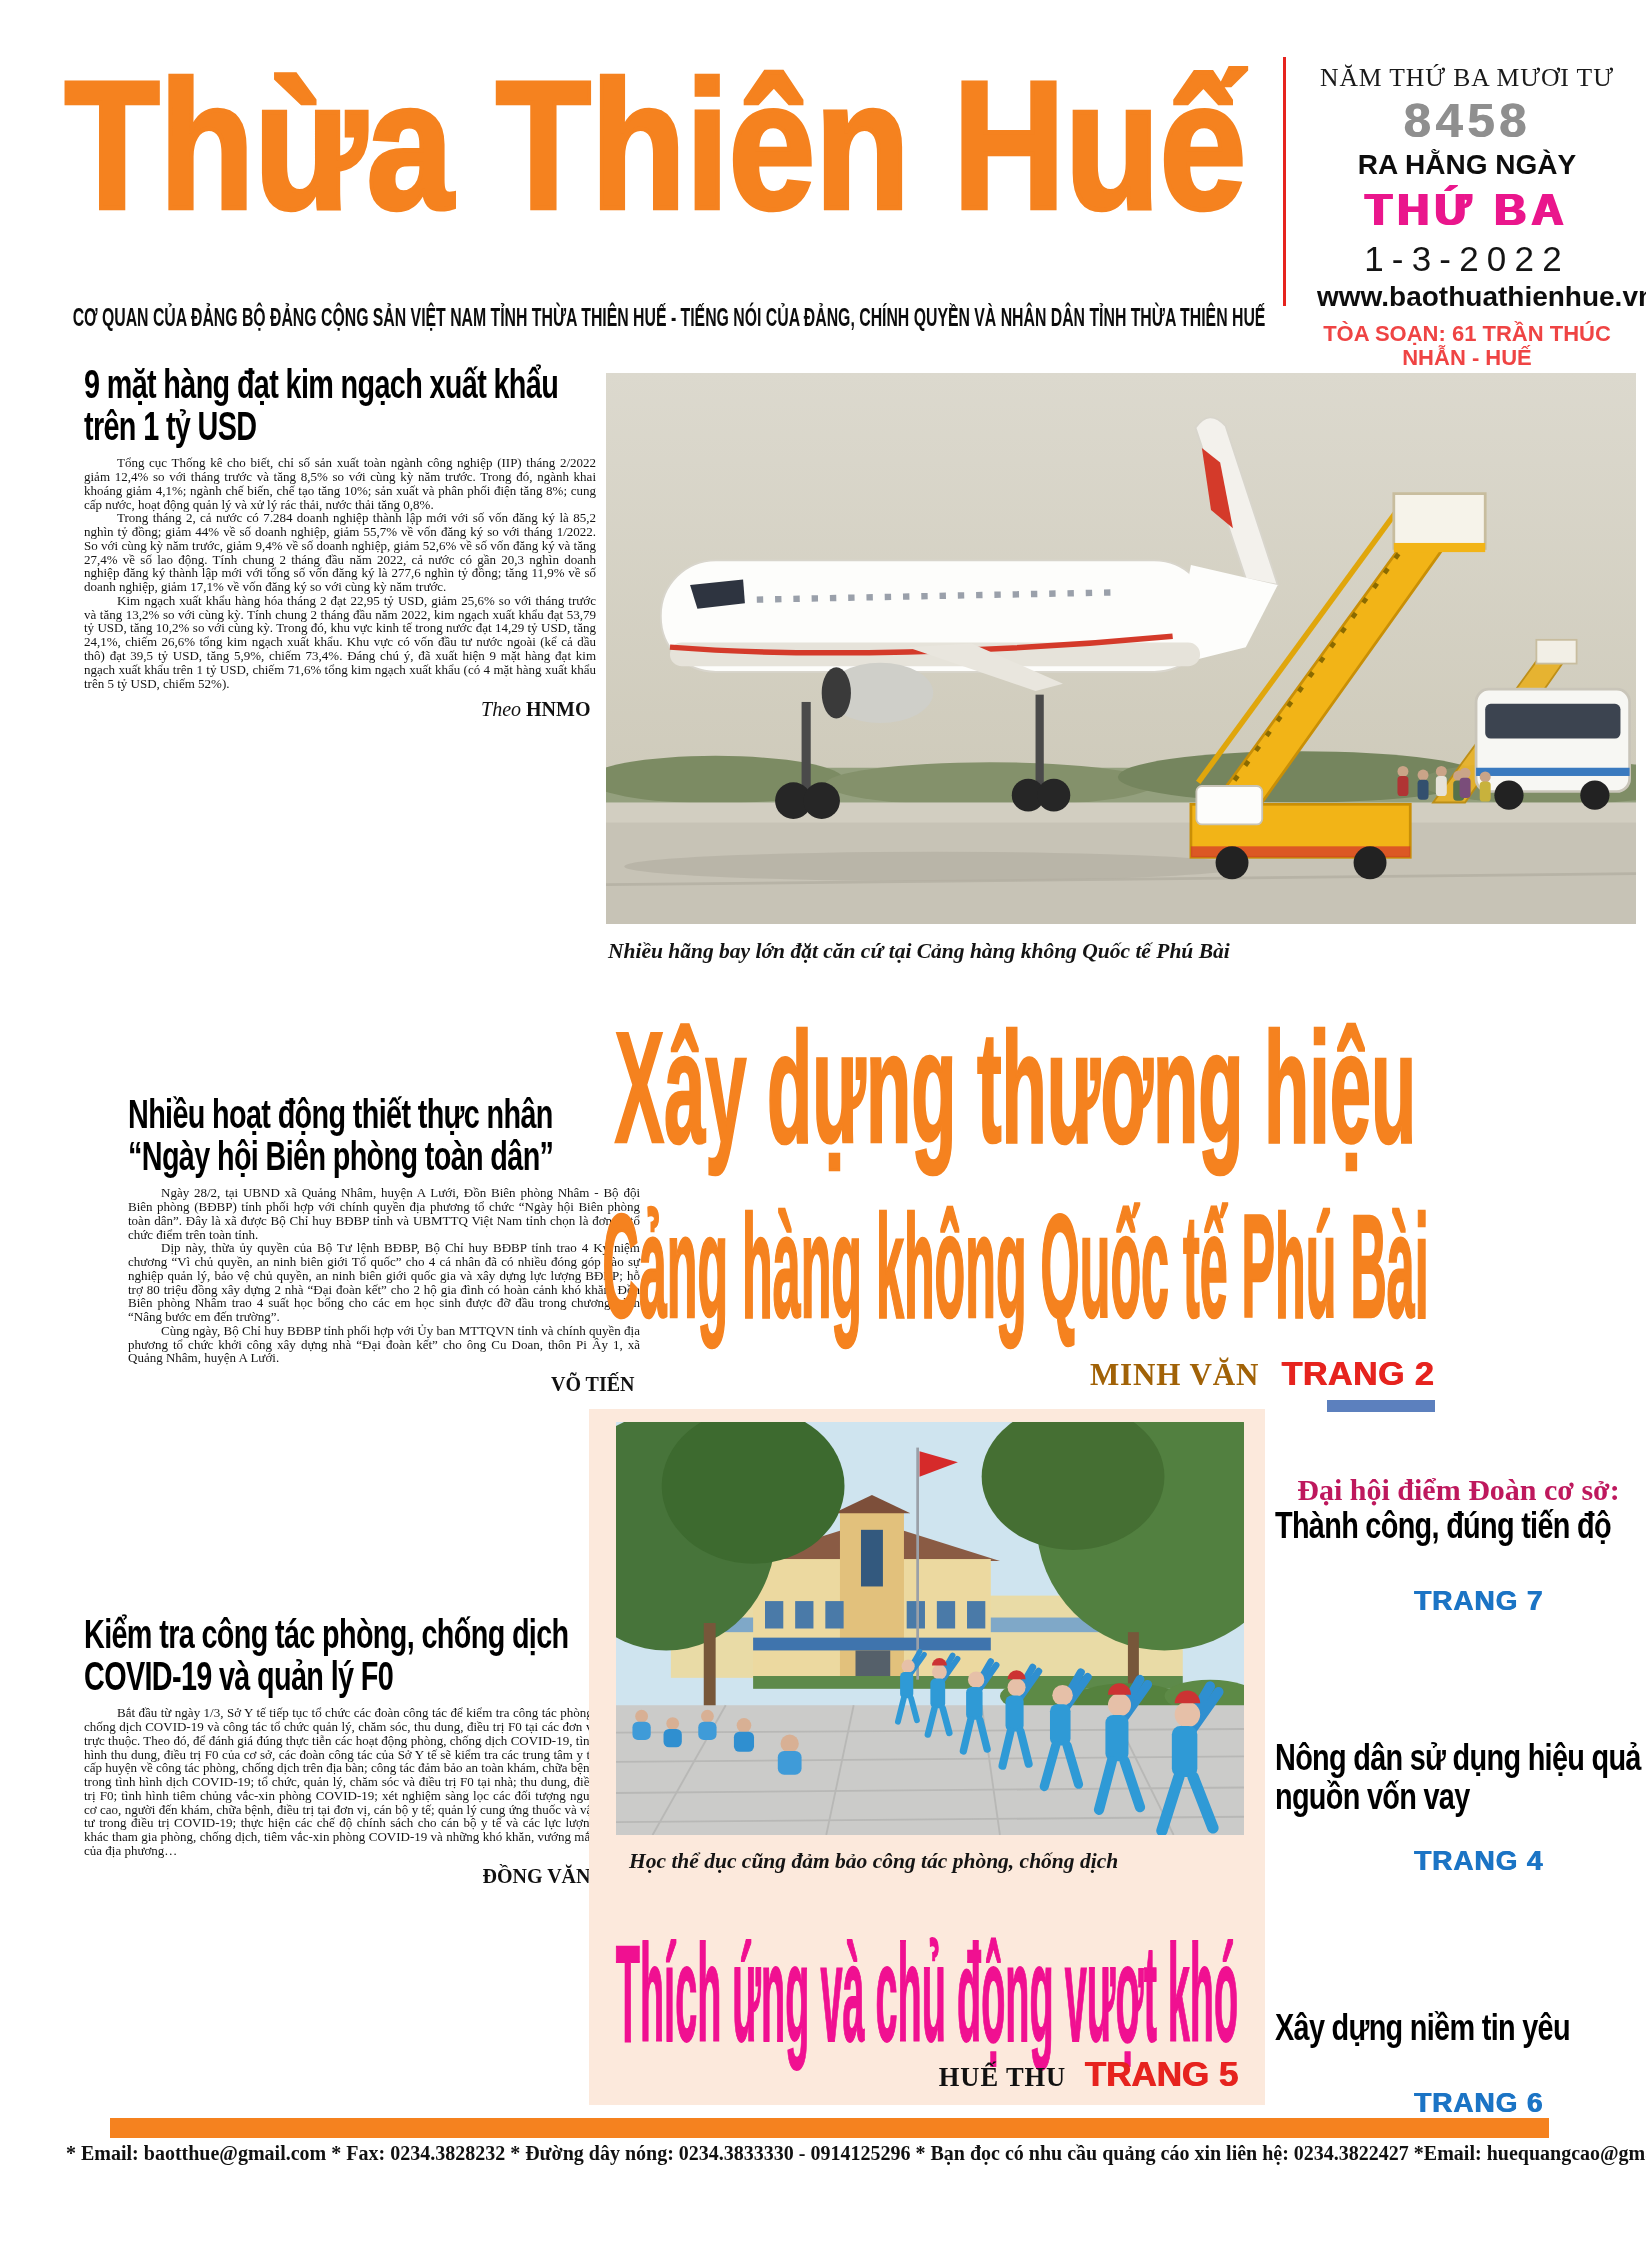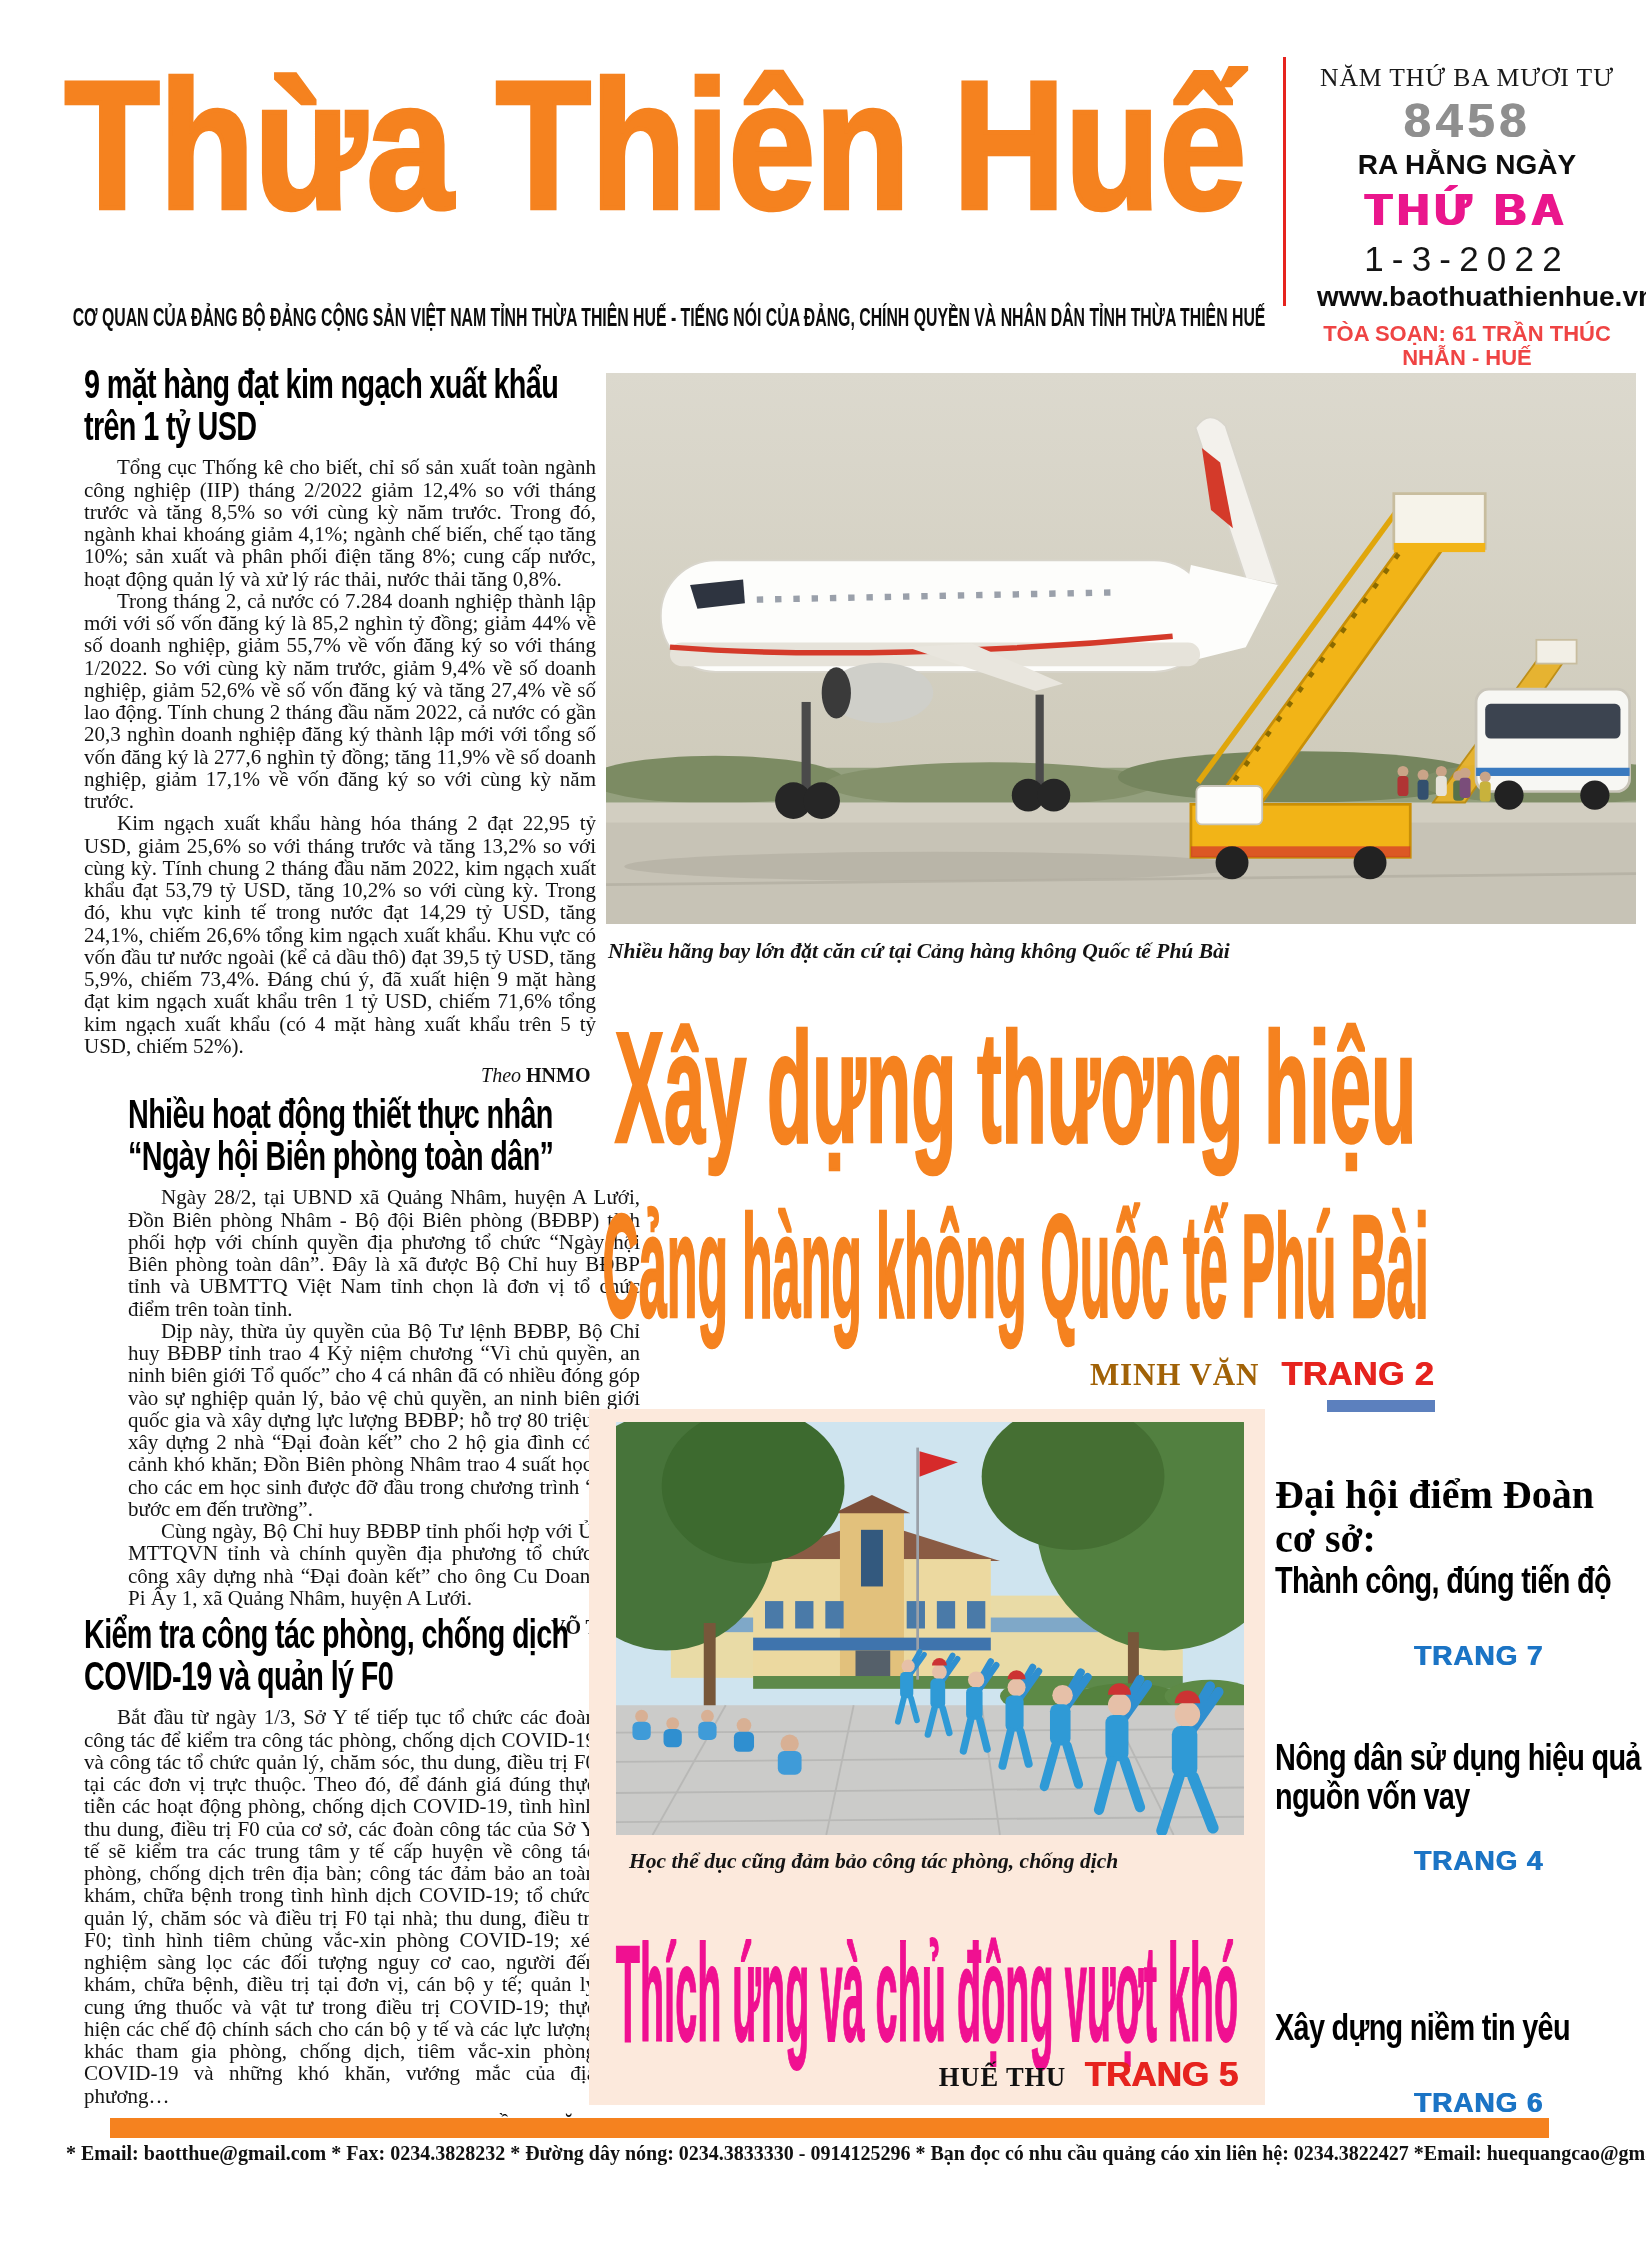--- a/index.html
+++ b/index.html
@@ -20,21 +20,21 @@
   .issue-address{font-family:"Liberation Sans",sans-serif;font-weight:bold;font-size:22px;color:#ef4444;margin-top:9.1px;}
   .issue-phone{font-family:"Liberation Sans",sans-serif;font-weight:bold;font-size:22px;color:#e6231e;margin-top:1.8px;}
   .red-divider{position:absolute;left:1283px;top:57px;width:2.7px;height:249px;background:#e6231e;}
   .tagline-svg{position:absolute;left:66px;top:298px;width:1206px;height:40px;overflow:visible;}
 
   
   .article{position:absolute;left:84px;width:512px;}
   .a-head{font-family:"Liberation Sans",sans-serif;font-weight:bold;font-size:40px;line-height:1.04;
           letter-spacing:-0.9px;color:#000;transform:scaleX(0.72);transform-origin:0 0;}
   .a-head div{white-space:nowrap;}
-  .a-body{margin-top:9.1px;font-size:21px;line-height:1.06;text-align:justify;color:#141414;}
+  .a-body{margin-top:9.1px;font-size:13px;line-height:1.06;text-align:justify;color:#141414;}
   .a-body p{margin:0;text-indent:33px;}
   .a-byline{text-align:right;font-weight:bold;font-size:20px;margin-top:7.3px;padding-right:5.5px;}
   .a-byline .prefix{font-weight:normal;font-style:italic;}
 
   
   .photo1{position:absolute;left:606px;top:373px;width:1030px;height:551px;}
   .caption{font-style:italic;font-weight:bold;font-size:21.5px;color:#141414;}
   .caption1{position:absolute;left:608px;top:939px;width:1005px;}
 
   
@@ -50,21 +50,21 @@
   .photo2{position:absolute;left:616px;top:1422px;width:628px;height:413px;}
   .caption2{position:absolute;left:629px;top:1849px;width:603px;}
   .pink-head-svg{position:absolute;left:598px;top:1902px;width:658px;height:178px;overflow:visible;}
   .pink-byline{position:absolute;left:598px;top:2054px;width:640px;text-align:right;white-space:nowrap;}
   .pink-byline .author{font-family:"Liberation Serif",serif;font-weight:bold;font-size:26.5px;letter-spacing:0.9px;color:#111;}
   .pink-byline .pageref{font-family:"Liberation Sans",sans-serif;font-weight:bold;font-size:35px;color:#e6231e;
                         margin-left:14.6px;text-shadow:0.9px 0 0 #e6231e;}
 
   
   .side-item{position:absolute;left:1275px;width:367px;}
-  .side-kicker{font-family:"Liberation Serif",serif;font-weight:bold;font-size:40px;line-height:1.1;color:#000000;}
+  .side-kicker{font-family:"Liberation Serif",serif;font-weight:bold;font-size:30px;line-height:1.1;color:#be185d;text-align:center;}
   .side-title{font-family:"Liberation Sans",sans-serif;font-weight:bold;font-size:37px;line-height:1.06;
               letter-spacing:-0.9px;color:#000;transform:scaleX(0.78);transform-origin:0 0;}
   .side-title div{white-space:nowrap;}
   .side-pageref{font-family:"Liberation Sans",sans-serif;font-weight:bold;font-size:28px;color:#1b74c5;
                 letter-spacing:0.9px;text-align:right;padding-right:99px;text-shadow:0.9px 0 0 #1b74c5;}
   .si1{top:1473px;} .si1 .side-pageref{margin-top:40px;}
   .si2{top:1738px;} .si2 .side-pageref{margin-top:29px;}
   .si3{top:2008px;} .si3 .side-pageref{margin-top:40px;}
 
   

